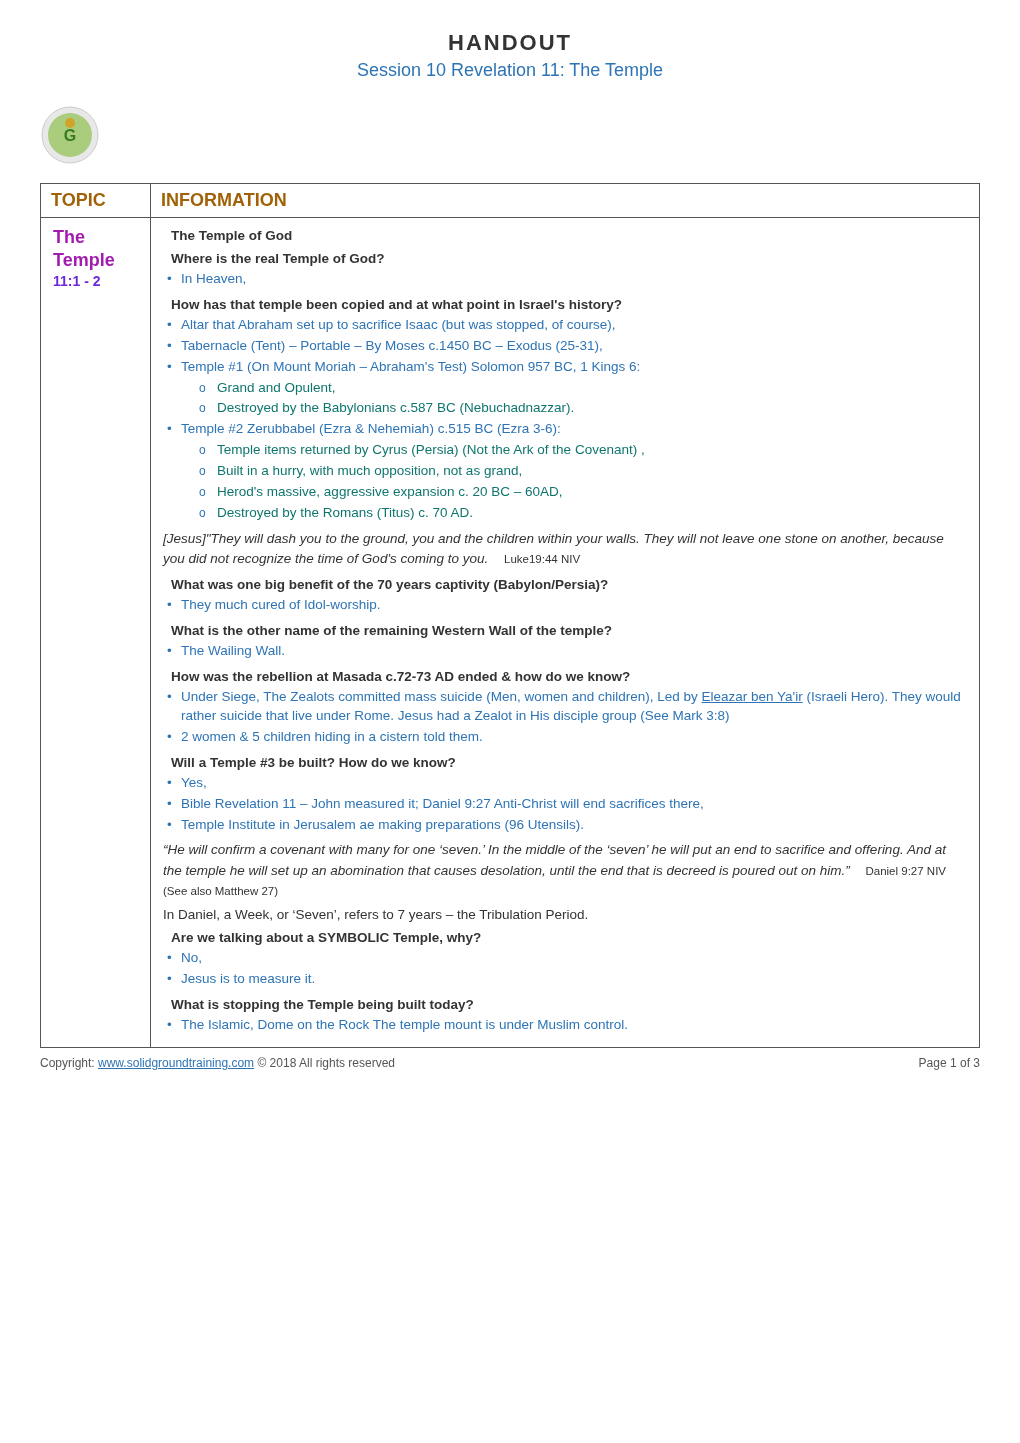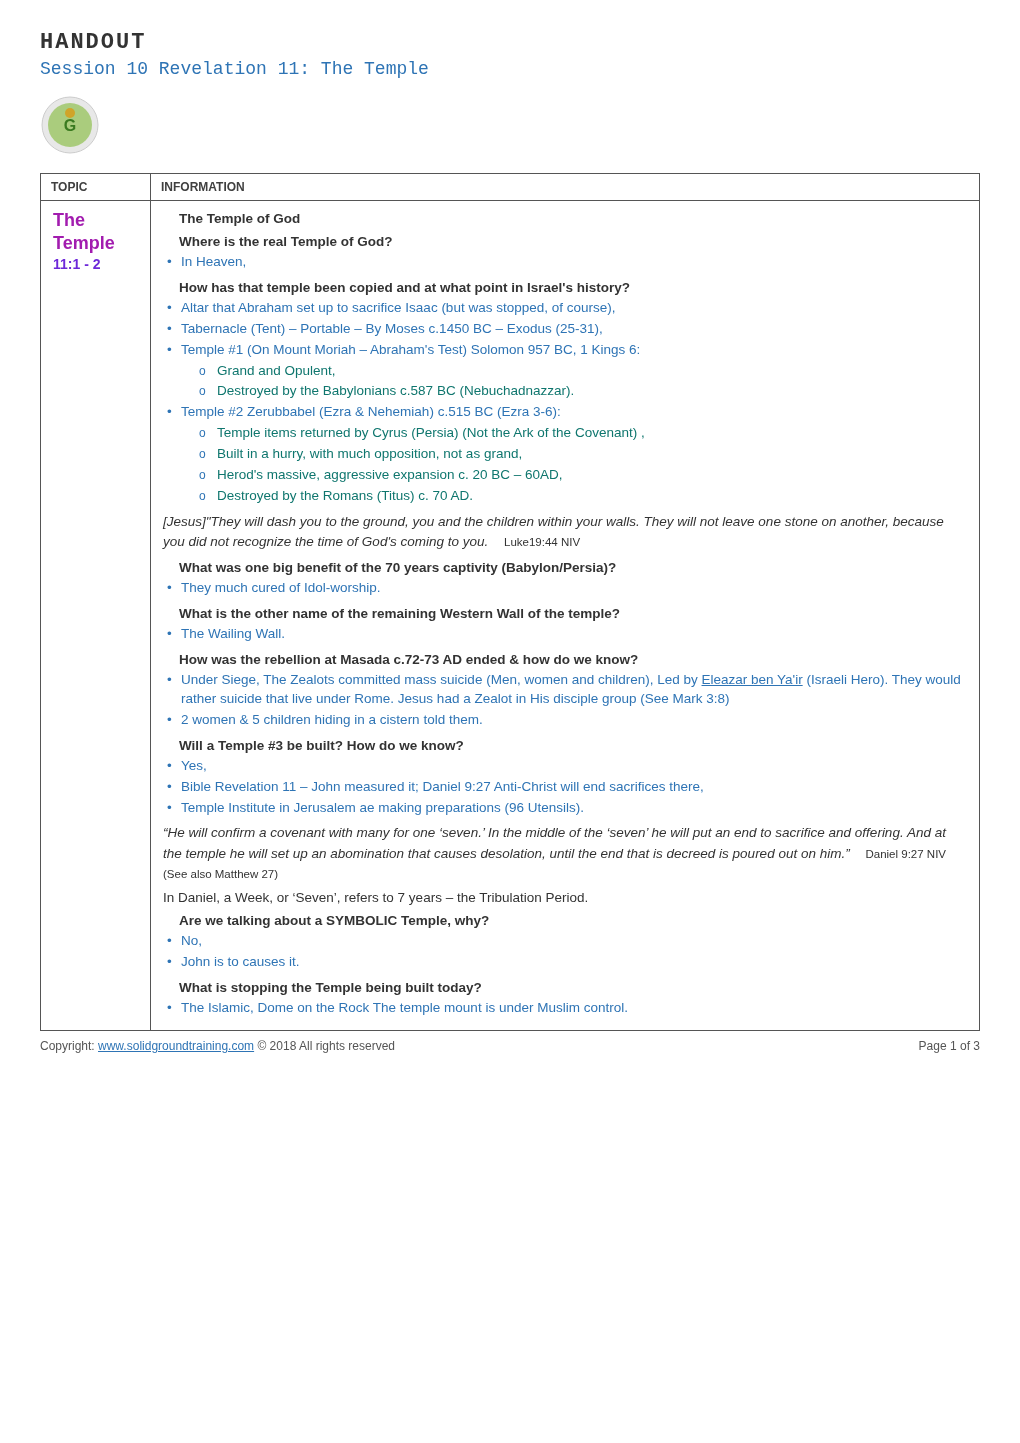--- a/index.html
+++ b/index.html
@@ -6,22 +6,22 @@
     body {
       font-family: Arial, sans-serif;
       background: #fff;
       color: #333;
       width: 1020px;
       min-height: 1443px;
       padding: 30px 40px 20px 40px;
     }
 
     .header {
-      margin-bottom: 16px;
-      font-family: Liberation Mono, monospace;
+      text-align: center;
+      margin-bottom: 24px;
     }
 
     .header-title {
       font-size: 22px;
       font-weight: bold;
       letter-spacing: 2px;
       color: #333;
       margin-bottom: 4px;
     }
 
@@ -45,22 +45,22 @@
       border-collapse: collapse;
       border: 1.5px solid #555;
       font-size: 13.5px;
     }
 
     .main-table th {
       border: 1.5px solid #555;
       padding: 6px 10px;
       text-align: left;
       font-weight: bold;
-      font-size: 12px;
-      color: #404040;
+      font-size: 18px;
+      color: #a16207;
       background: #fff;
     }
 
     .main-table td {
       border: 1.5px solid #555;
       padding: 8px 12px;
       vertical-align: top;
     }
 
     .topic-cell {
@@ -83,21 +83,21 @@
     }
 
     .info-cell {
       padding: 8px 14px;
     }
 
     .section-heading {
       font-weight: bold;
       font-size: 13.5px;
       color: #333;
-      margin: 8px 0 4px 16px;
+      margin: 8px 0 4px 8px;
     }
 
     .section-heading:first-child {
       margin-top: 2px;
     }
 
     .bullet-list {
       list-style: none;
       margin: 2px 0 4px 0;
       padding: 0;
@@ -275,21 +275,21 @@
 
         <div class="quote-block">
           <em><span>“He will confirm a covenant with many for one ‘seven.’ In the middle of the ‘seven’ he will put an end to sacrifice and offering. And at the temple he will set up an abomination that causes desolation, until the end that is decreed is poured out on him.”</span></em> <span class="quote-source">Daniel 9:27 NIV (See also Matthew 27)</span>
         </div>
 
         <div style="margin: 4px 0;">In Daniel, a Week, or ‘Seven’, refers to 7 years – the Tribulation Period.</div>
 
         <div class="section-heading">Are we talking about a SYMBOLIC Temple, why?</div>
         <ul class="bullet-list">
           <li>No,</li>
-          <li>John is to causes it.</li>
+          <li>Jesus is to measure it.</li>
         </ul>
 
         <div class="section-heading">What is stopping the Temple being built today?</div>
         <ul class="bullet-list">
           <li>The Islamic, Dome on the Rock The temple mount is under Muslim control.</li>
         </ul>
 
       </td>
     </tr>
   </tbody>

